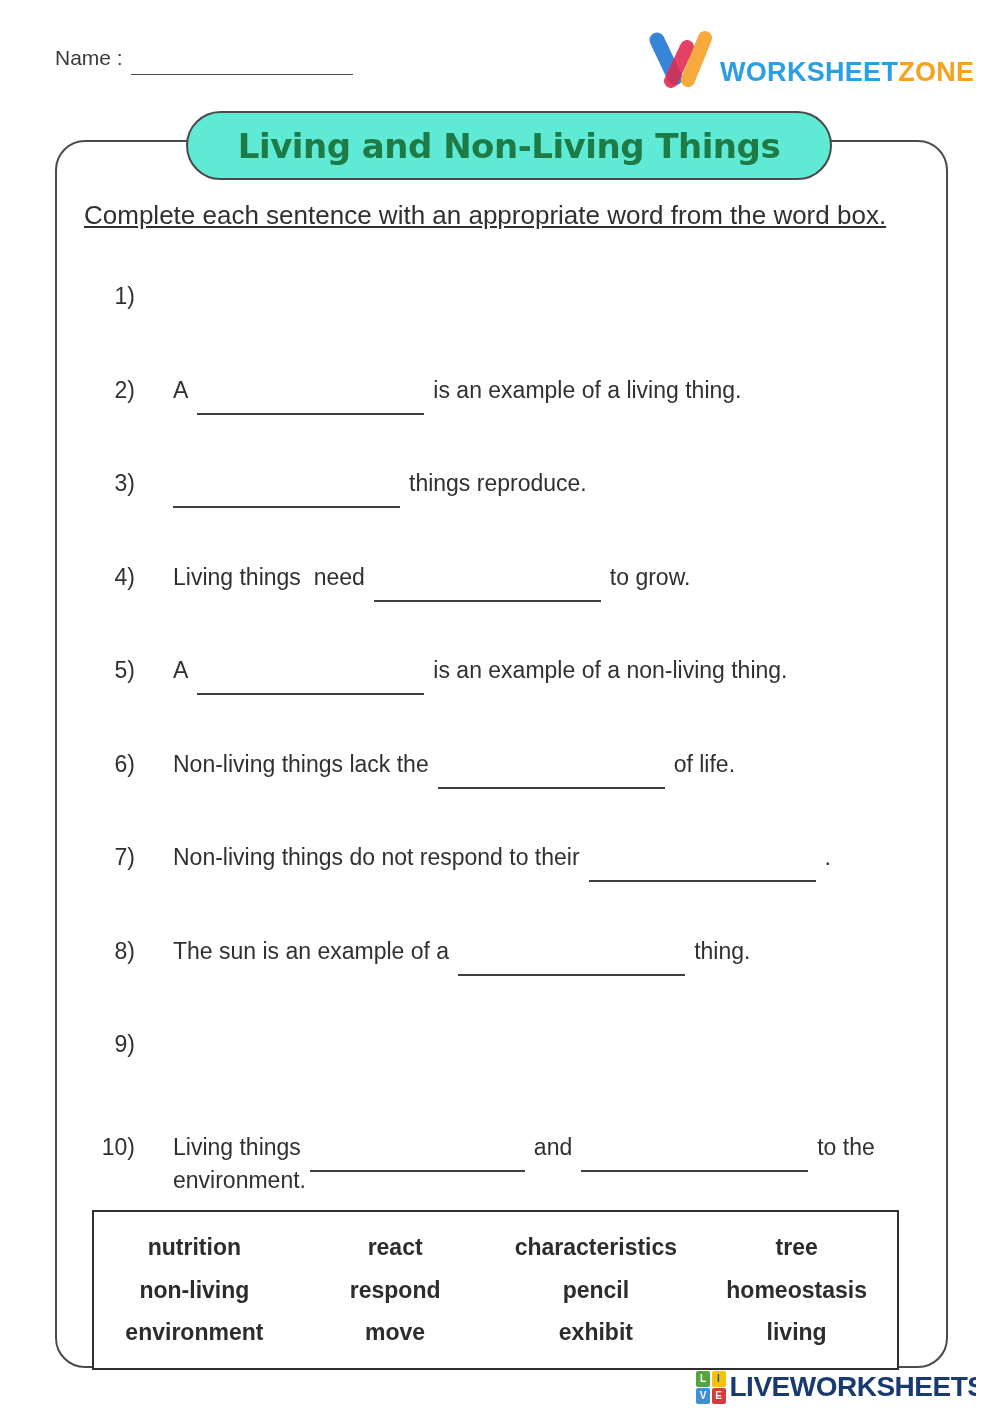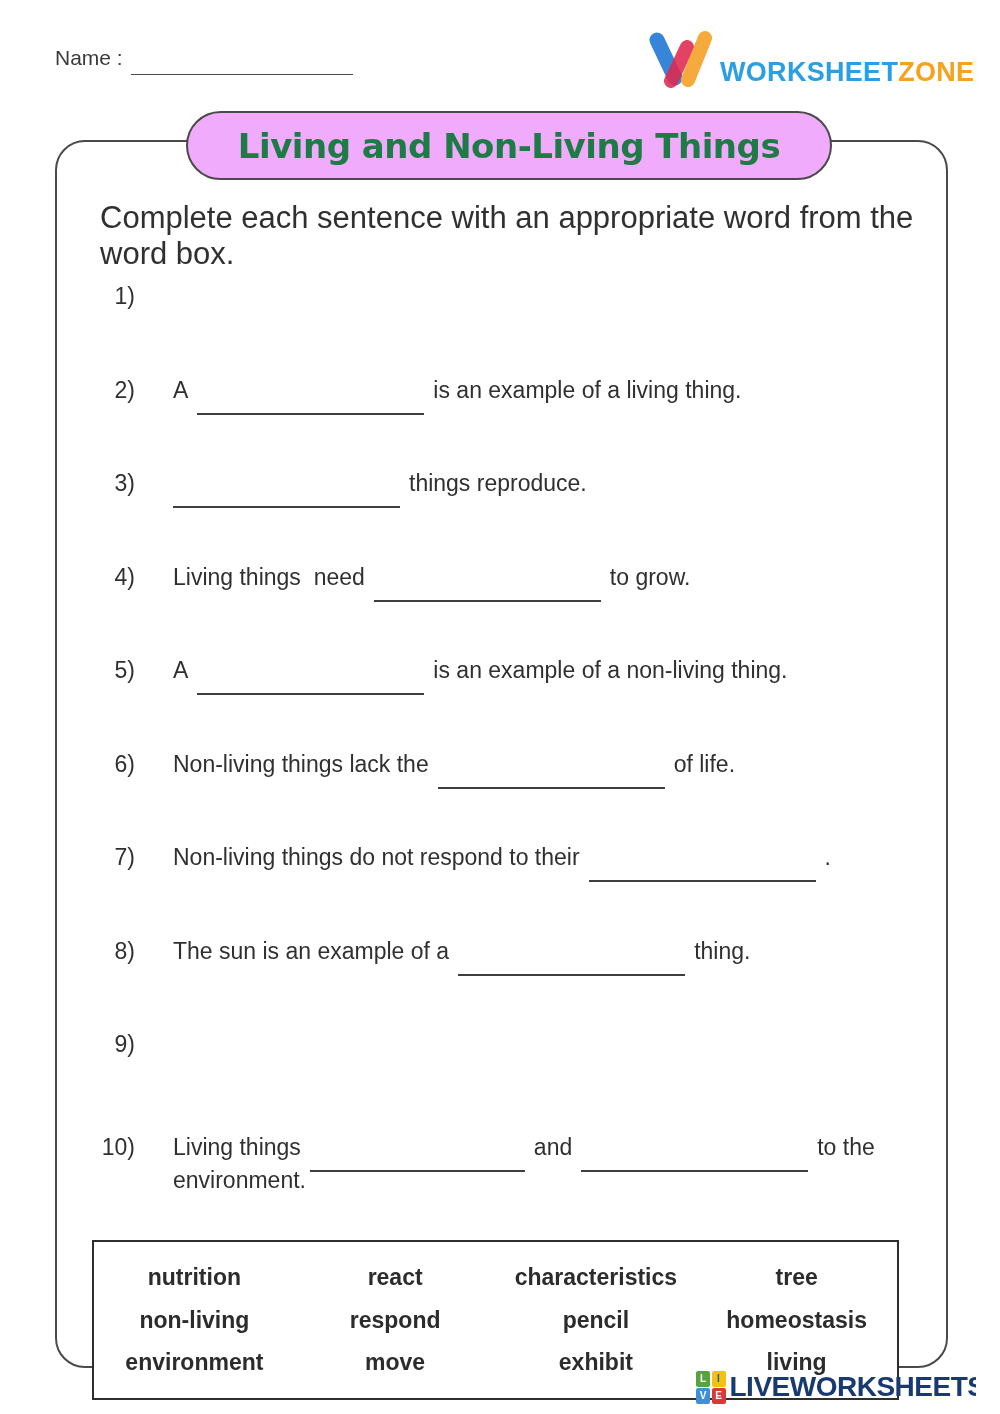--- a/index.html
+++ b/index.html
@@ -24,36 +24,36 @@
   .brand{position:absolute;left:642px;top:30px;display:flex;align-items:flex-end;height:58px;}
   .brand svg{width:72px;height:58px;display:block;}
   .brand-text{font-size:27px;font-weight:bold;letter-spacing:.3px;margin-left:6px;margin-top:10px;white-space:nowrap;}
   .brand-worksheet{color:var(--brand_blue);}
   .brand-zone{color:var(--brand_orange);}
 
   
   .main-box{position:absolute;left:55px;top:140px;width:893px;height:1228px;border:2px solid var(--border_gray);border-radius:30px;background:#fff;}
 
   
-  .title-pill{position:absolute;left:186px;top:111px;width:646px;height:69px;background:#f0abfc;border:2.5px solid var(--border_gray);border-radius:40px;display:flex;align-items:center;justify-content:center;z-index:2;}
+  .title-pill{position:absolute;left:186px;top:111px;width:646px;height:69px;background:#5eead4;border:2.5px solid var(--border_gray);border-radius:40px;display:flex;align-items:center;justify-content:center;z-index:2;}
   .title-text{font-family:"DejaVu Sans",sans-serif;font-weight:bold;font-size:34px;letter-spacing:-.5px;color:var(--title_green);white-space:nowrap;}
 
-  .instruction{position:absolute;left:100px;top:200px;font-size:31px;color:var(--ink);z-index:3;}
+  .instruction{position:absolute;left:84px;top:200px;font-size:26px;color:var(--ink);z-index:3;text-decoration:underline;}
 
   
   .questions{position:absolute;left:87px;top:281px;width:848px;z-index:3;}
   .q-row{display:flex;align-items:flex-start;height:93.5px;font-size:23px;color:var(--ink);line-height:31px;}
   .q-row:last-child{height:auto;margin-top:9px;}
   .q-num{width:48px;text-align:right;flex:0 0 48px;}
   .q-body{margin-left:38px;flex:1;}
   .q-body .seg{white-space:pre-wrap;margin-right:9px;}
   .blank{display:inline-block;border-bottom:2px solid var(--line);transform:translateY(7px);margin-right:9px;}
 
   
-  .word-box{position:absolute;left:92px;top:1240px;width:807px;height:160px;border:2.5px solid #2e2e2e;background:#fff;z-index:3;}
+  .word-box{position:absolute;left:92px;top:1210px;width:807px;height:160px;border:2.5px solid #2e2e2e;background:#fff;z-index:3;}
   .word-grid{width:100%;height:100%;display:grid;grid-template-columns:repeat(4,1fr);align-content:space-evenly;justify-items:center;padding:6px 0;}
   .word{font-size:23px;font-weight:bold;color:#2c2c2c;}
 
   
   .footer{position:absolute;left:696px;top:1371px;display:flex;align-items:center;z-index:3;}
   .live-tiles{display:grid;grid-template-columns:14px 14px;grid-auto-rows:15.5px;gap:1.5px;}
   .tile{display:flex;align-items:center;justify-content:center;font-size:10px;font-weight:bold;border-radius:2px;font-family:"Liberation Sans",sans-serif;}
   .footer-brand{margin-left:4px;font-size:28px;font-weight:bold;letter-spacing:-.5px;color:var(--footer_navy);white-space:nowrap;}
 </style>
 </head>

